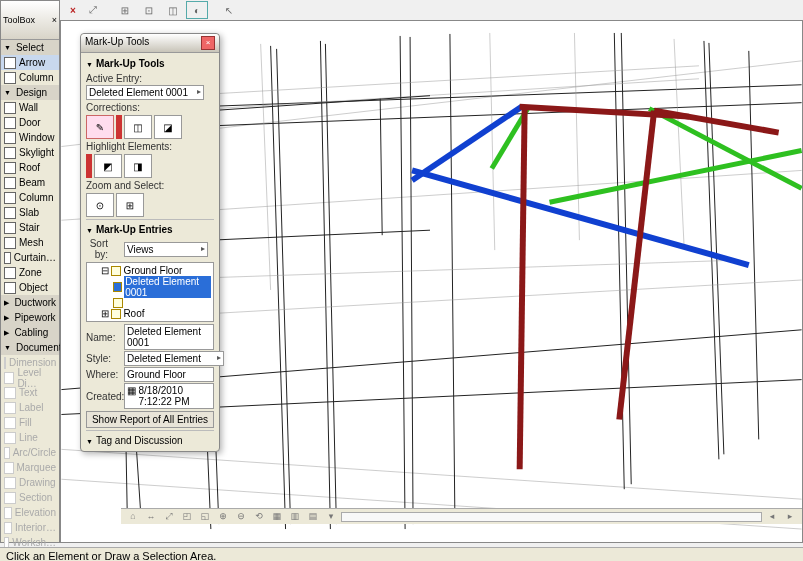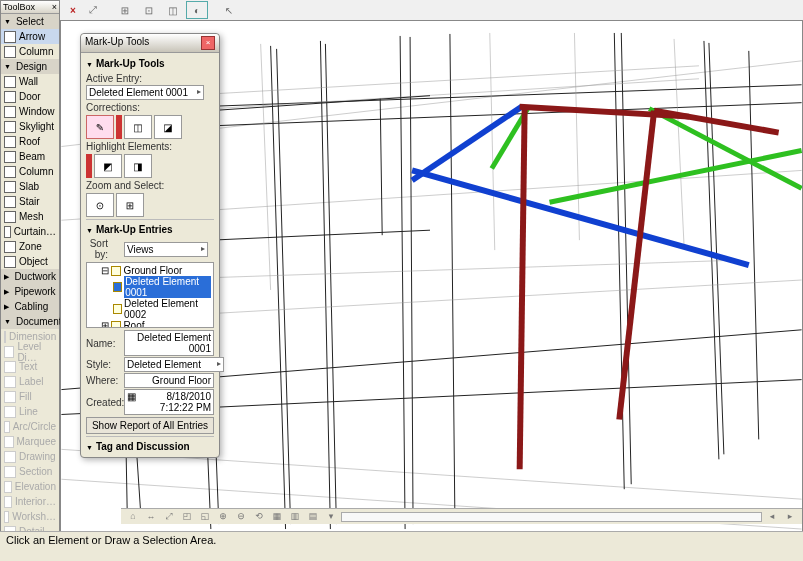--- a/index.html
+++ b/index.html
@@ -5,21 +5,21 @@
 * { box-sizing: border-box; margin: 0; padding: 0; font-family: Tahoma, Arial, sans-serif; font-size: 10px; }
 body { width: 803px; height: 561px; background: #f0f0f0; position: relative; overflow: hidden; }
 
 
 .topbar { position: absolute; top: 0; left: 62px; height: 20px; display: flex; align-items: center; gap: 2px; padding: 0 4px; }
 .topbar .tool { width: 22px; height: 18px; border: 1px solid transparent; display: flex; align-items: center; justify-content: center; color: #666; }
 .topbar .xclose { color: #b22; font-weight: bold; width: 14px; }
 
 
 .toolbox { position: absolute; top: 0; left: 0; width: 60px; bottom: 18px; background: #ece9d8; border: 1px solid #888; }
-.toolbox-header { background: linear-gradient(#fff,#d8d4c8); border-bottom: 1px solid #999; display: flex; justify-content: space-between; padding: 1px 2px; }
+.toolbox-header { background: linear-gradient(#fff,#d8d4c8); border-bottom: 1px solid #999; display: flex; justify-content: space-between; padding: 14px 2px; }
 .toolbox-header span { font-size: 9px; }
 .tool-row { display: flex; align-items: center; gap: 3px; padding: 1px 3px; height: 15px; cursor: pointer; }
 .tool-row .ico { width: 12px; height: 12px; border: 1px solid #666; background: #fff; display: inline-block; }
 .tool-row.sel { background: #c8d8ee; }
 .tool-row.head { background: #d8d4c8; font-size: 10px; }
 .tool-row.head::before { content: '▼'; font-size: 7px; margin-right: 2px; }
 .tool-row.head.collapsed::before { content: '▶'; }
 .tool-row.faded { color: #aaa; }
 .tool-row.faded .ico { border-color: #ccc; }
 
@@ -38,37 +38,37 @@
 .sec-head::before { content: '▼'; font-size: 7px; margin-right: 3px; }
 .lbl { color: #333; margin: 2px 0 1px; }
 .combo { border: 1px solid #999; background: #fff; width: 118px; padding: 1px 2px; display: flex; justify-content: space-between; cursor: pointer; }
 .combo::after { content: '▸'; font-size: 8px; color: #555; }
 .btn-row { display: flex; gap: 2px; margin: 2px 0; }
 .btn-row .btn { border: 1px solid #999; background: #fff; width: 28px; height: 24px; cursor: pointer; display:flex; align-items:center; justify-content:center;}
 .btn-row .btn.red { border: 2px solid #c33; background: #c33; width: 6px; height: 24px; }
 .btn-row .btn.active { background: #fde; border-color: #c66; }
 .kv { display: flex; align-items: center; margin: 1px 0; }
 .kv .k { width: 38px; color: #333; text-align: right; padding-right: 16px; }
-.kv .v { flex: 1; text-align: right; }
+.kv .v { flex: 1; }
 .field { border: 1px solid #999; background: #fff; padding: 1px 2px; }
 .tree { border: 1px solid #999; background: #fff; margin: 2px 0; padding: 2px; max-height: 66px; overflow: auto; }
 .tree-row { display: flex; align-items: center; gap: 2px; padding: 0 0 0 0; cursor: pointer; }
 .tree-row.d1 { padding-left: 12px; }
 .tree-row.d2 { padding-left: 24px; }
 .tree-row.sel span { background: #2a6ed8; color: #fff; padding: 0 1px; }
 .tree-ico { width: 10px; height: 10px; display: inline-block; border: 1px solid #a80; background: #ffd; }
 .big-btn { border: 1px solid #999; background: #e8e4d8; padding: 2px; text-align: center; margin: 2px 0; cursor: pointer; }
 .divider { border-top: 1px solid #bbb; margin: 2px 0; }
 
 
 .bottombar { position: absolute; left: 60px; right: 0; bottom: 18px; height: 16px; display: flex; align-items: center; background: #ece9d8; border-top: 1px solid #aaa; gap: 2px; padding: 0 4px; }
 .bottombar .tb { width: 16px; height: 14px; border: 1px solid transparent; color: #777; text-align: center; font-size: 9px; cursor: pointer; }
 
 
-.status { position: absolute; left: 0; right: 0; bottom: 0; height: 30px; background: #ece9d8; border-top: 1px solid #aaa; padding: 2px 6px; font-size: 11px; }
+.status { position: absolute; left: 0; right: 0; bottom: 0; height: 14px; background: #ece9d8; border-top: 1px solid #aaa; padding: 2px 6px; font-size: 11px; }
 
 svg line { stroke: #222; stroke-width: 1; }
 svg line.th { stroke: #999; stroke-width: .5; }
 svg line.blu { stroke: #1040d0; stroke-width: 6; }
 svg line.grn { stroke: #2ec020; stroke-width: 5; }
 svg line.red { stroke: #8b1818; stroke-width: 6; }
 </style>
 </head>
 <body>
 
@@ -332,21 +332,20 @@
           <span>⊟</span>
           <span class="tree-ico"></span>
           <span>Ground Floor</span>
         </div>
       <div class="tree-row d2 sel">
           <span class="tree-ico"></span>
           <span>Deleted Element 0001</span>
         </div>
       <div class="tree-row d2">
           <span class="tree-ico"></span>
-          <span>Deleted Element 0002</span>
         </div>
       <div class="tree-row d1">
           <span>⊞</span>
           <span class="tree-ico"></span>
           <span>Roof</span>
         </div>
     </div>
     <div class="kv">
         <div class="k">Name:</div>
         <div class="v field">Deleted Element 0001</div>
@@ -365,17 +364,17 @@
       </div>
     <div class="kv">
         <div class="k">Created:</div>
         <div class="v field" style="display:flex;gap:2px">
           <span>▦</span>
           <span>8/18/2010 7:12:22 PM</span>
         </div>
       </div>
     <div class="big-btn">Show Report of All Entries</div>
     <div class="divider"></div>
-    <div class="sec-head" style="font-weight:bold">Tag and Discussion</div>
+    <div class="sec-head" style="font-weight:normal">Tag and Discussion</div>
   </div>
 </div>
 
 <div class="status">Click an Element or Draw a Selection Area.</div>
 
 </body></html>

